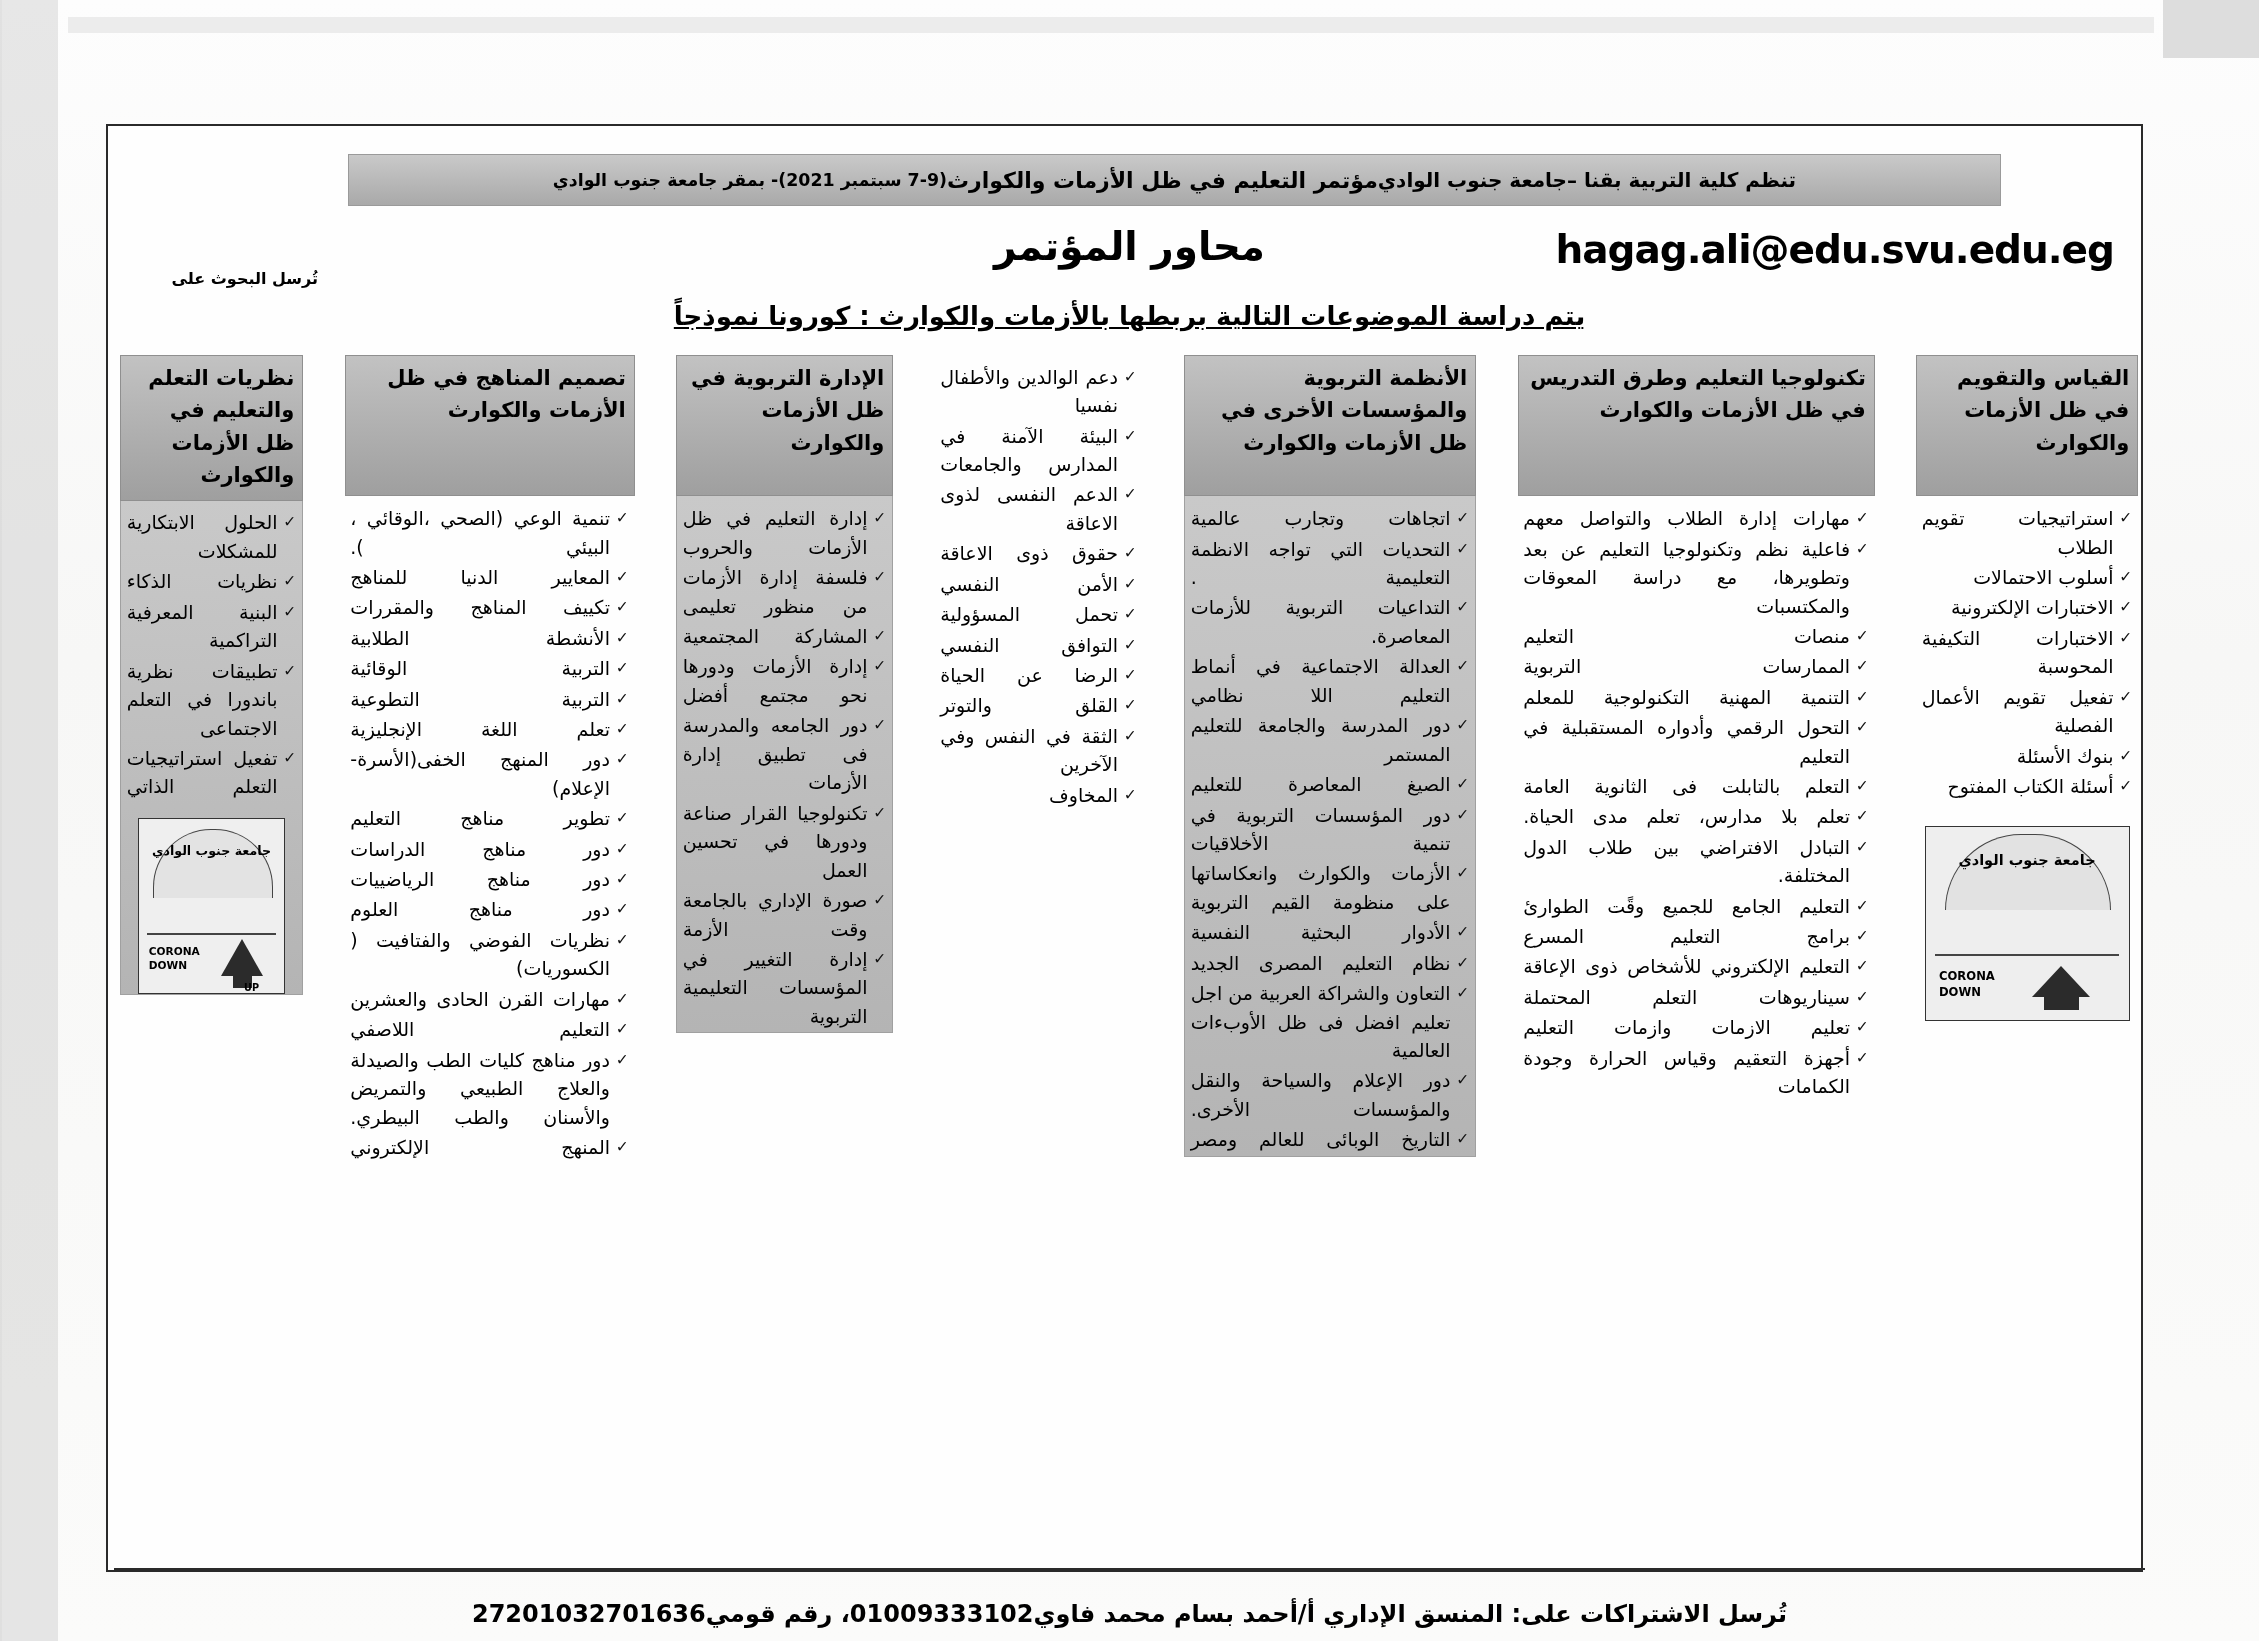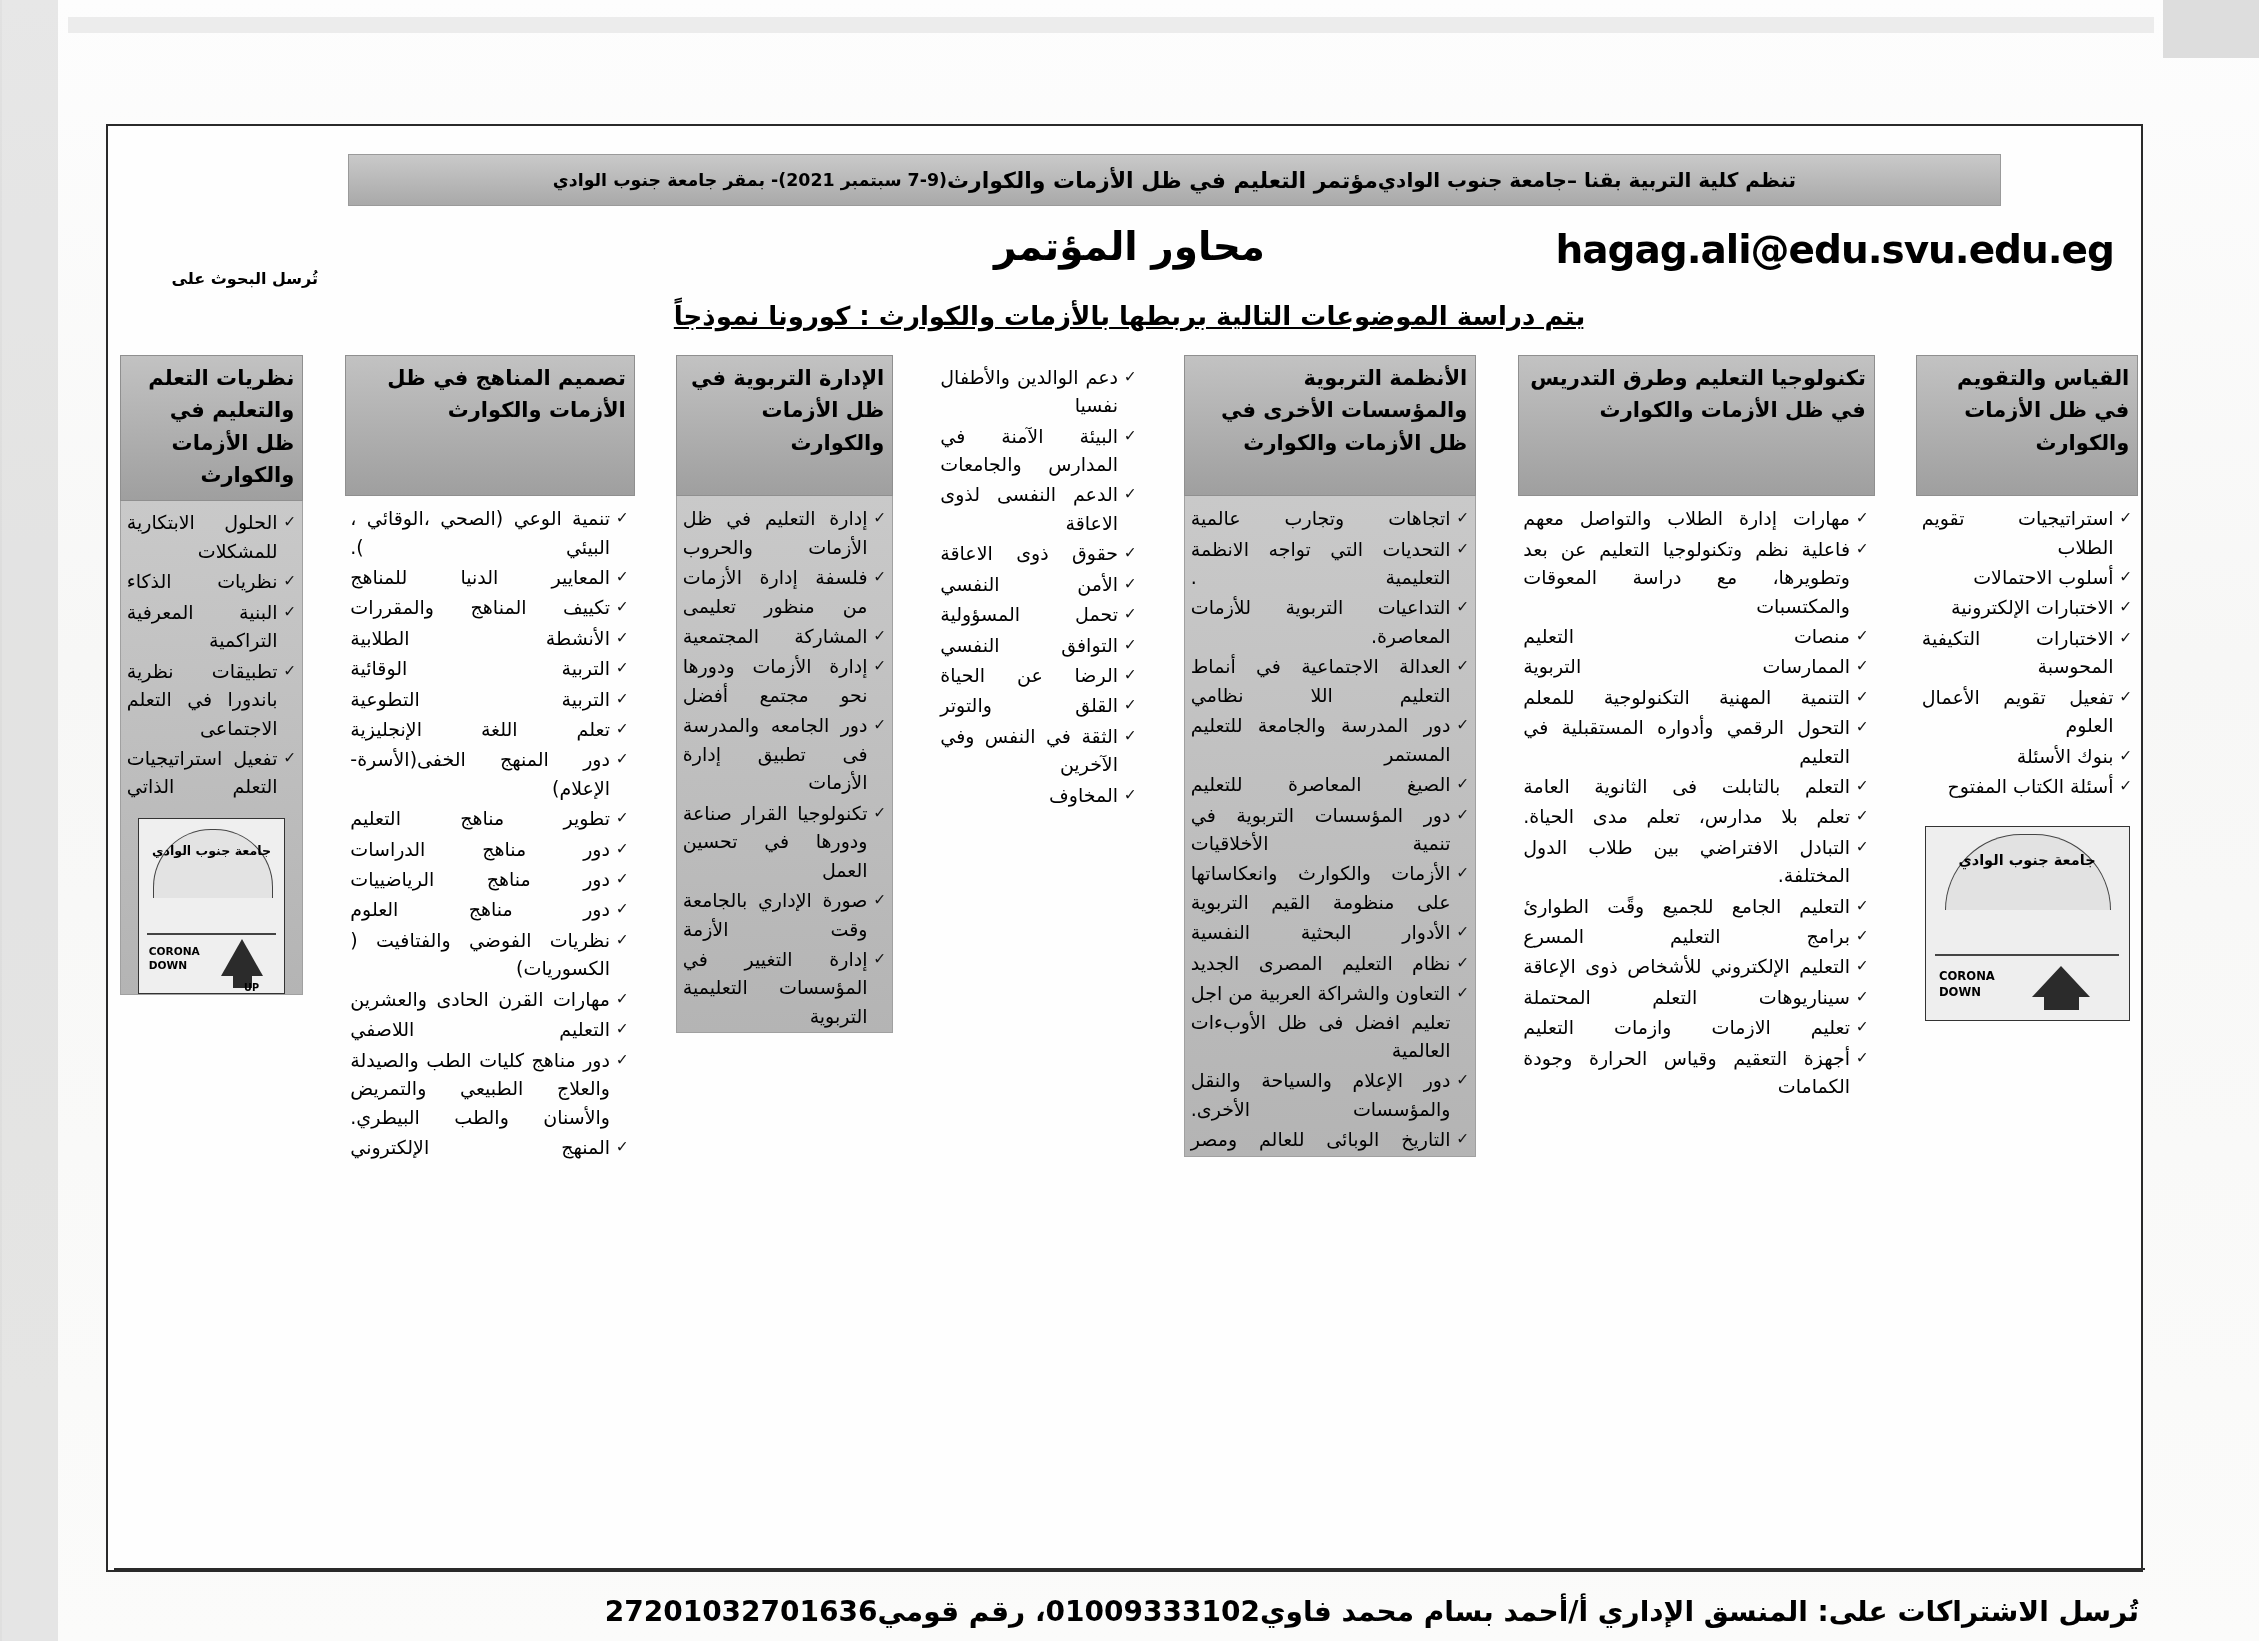--- a/index.html
+++ b/index.html
@@ -144,21 +144,21 @@
   .logo-big .corona{position:absolute;left:13.5px;bottom:37px;font-size:11.6px;font-weight:bold;}
   .logo-big .down{position:absolute;left:13.5px;bottom:21px;font-size:11.6px;font-weight:bold;}
   .logo-big .cap{
     position:absolute;right:39px;bottom:23px;width:0;height:0;
     border-left:29px solid transparent;border-right:29px solid transparent;border-bottom:31px solid #2b2b2b;
   }
   .logo-big .capbase{position:absolute;right:50px;bottom:9.7px;width:35px;height:13.5px;background:#2b2b2b;}
   
   .footer{
     position:absolute;left:120px;right:120px;bottom:13.5px;
-    text-align:right;font-size:28px;font-weight:bold;
+    text-align:center;font-size:24px;font-weight:bold;
     padding-top:7.7px;
   }
   .footer .num{direction:ltr;display:inline-block;}
   .footer-rule{
     position:absolute;left:114px;right:114px;bottom:71px;height:1.9px;background:#2a2a2a;
   }
 </style>
 </head>
 <body>
 
@@ -199,21 +199,21 @@
       <div class="item">
           <span class="bullet">✓</span>
           <span class="item-text">الاختبارات الإلكترونية</span>
         </div>
       <div class="item">
           <span class="bullet">✓</span>
           <span class="item-text">الاختبارات التكيفية المحوسبة</span>
         </div>
       <div class="item">
           <span class="bullet">✓</span>
-          <span class="item-text">تفعيل تقويم الأعمال العلوم</span>
+          <span class="item-text">تفعيل تقويم الأعمال الفصلية</span>
         </div>
       <div class="item">
           <span class="bullet">✓</span>
           <span class="item-text">بنوك الأسئلة</span>
         </div>
       <div class="item">
           <span class="bullet">✓</span>
           <span class="item-text">أسئلة الكتاب المفتوح</span>
         </div>
     </div>

